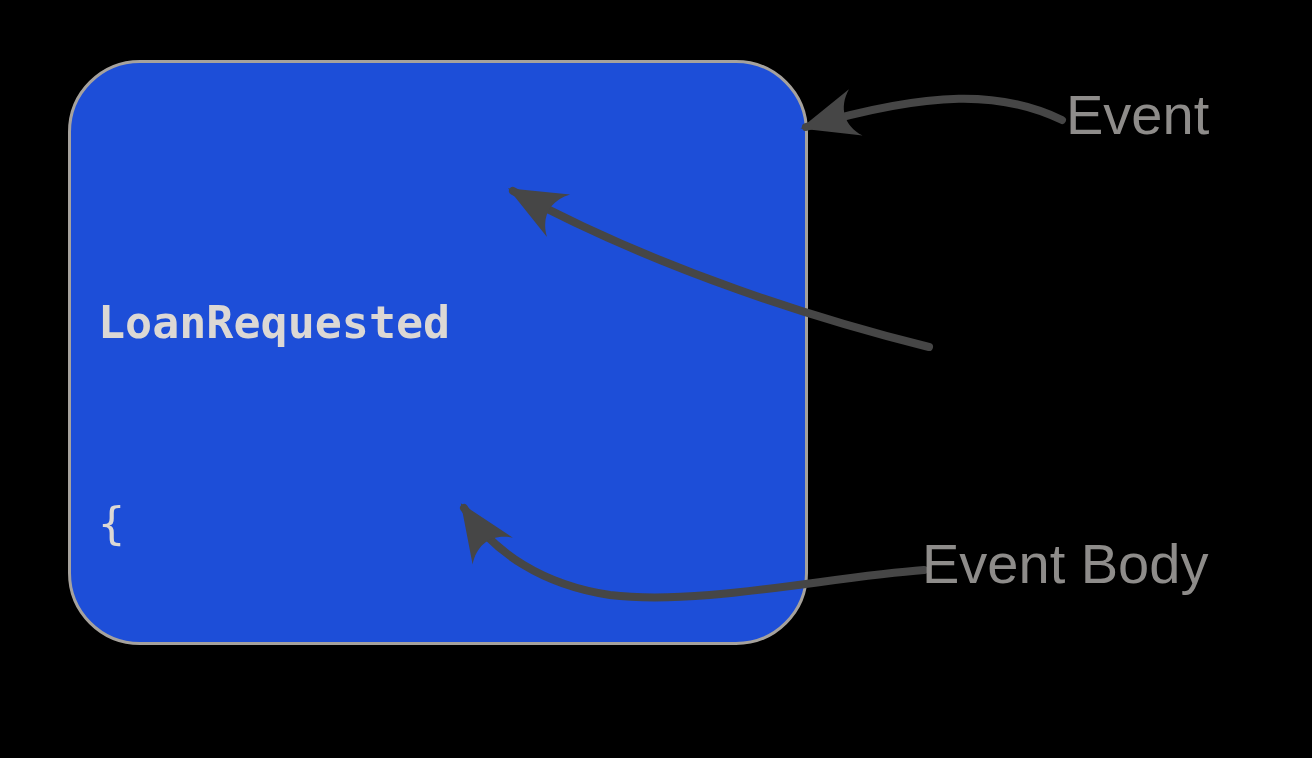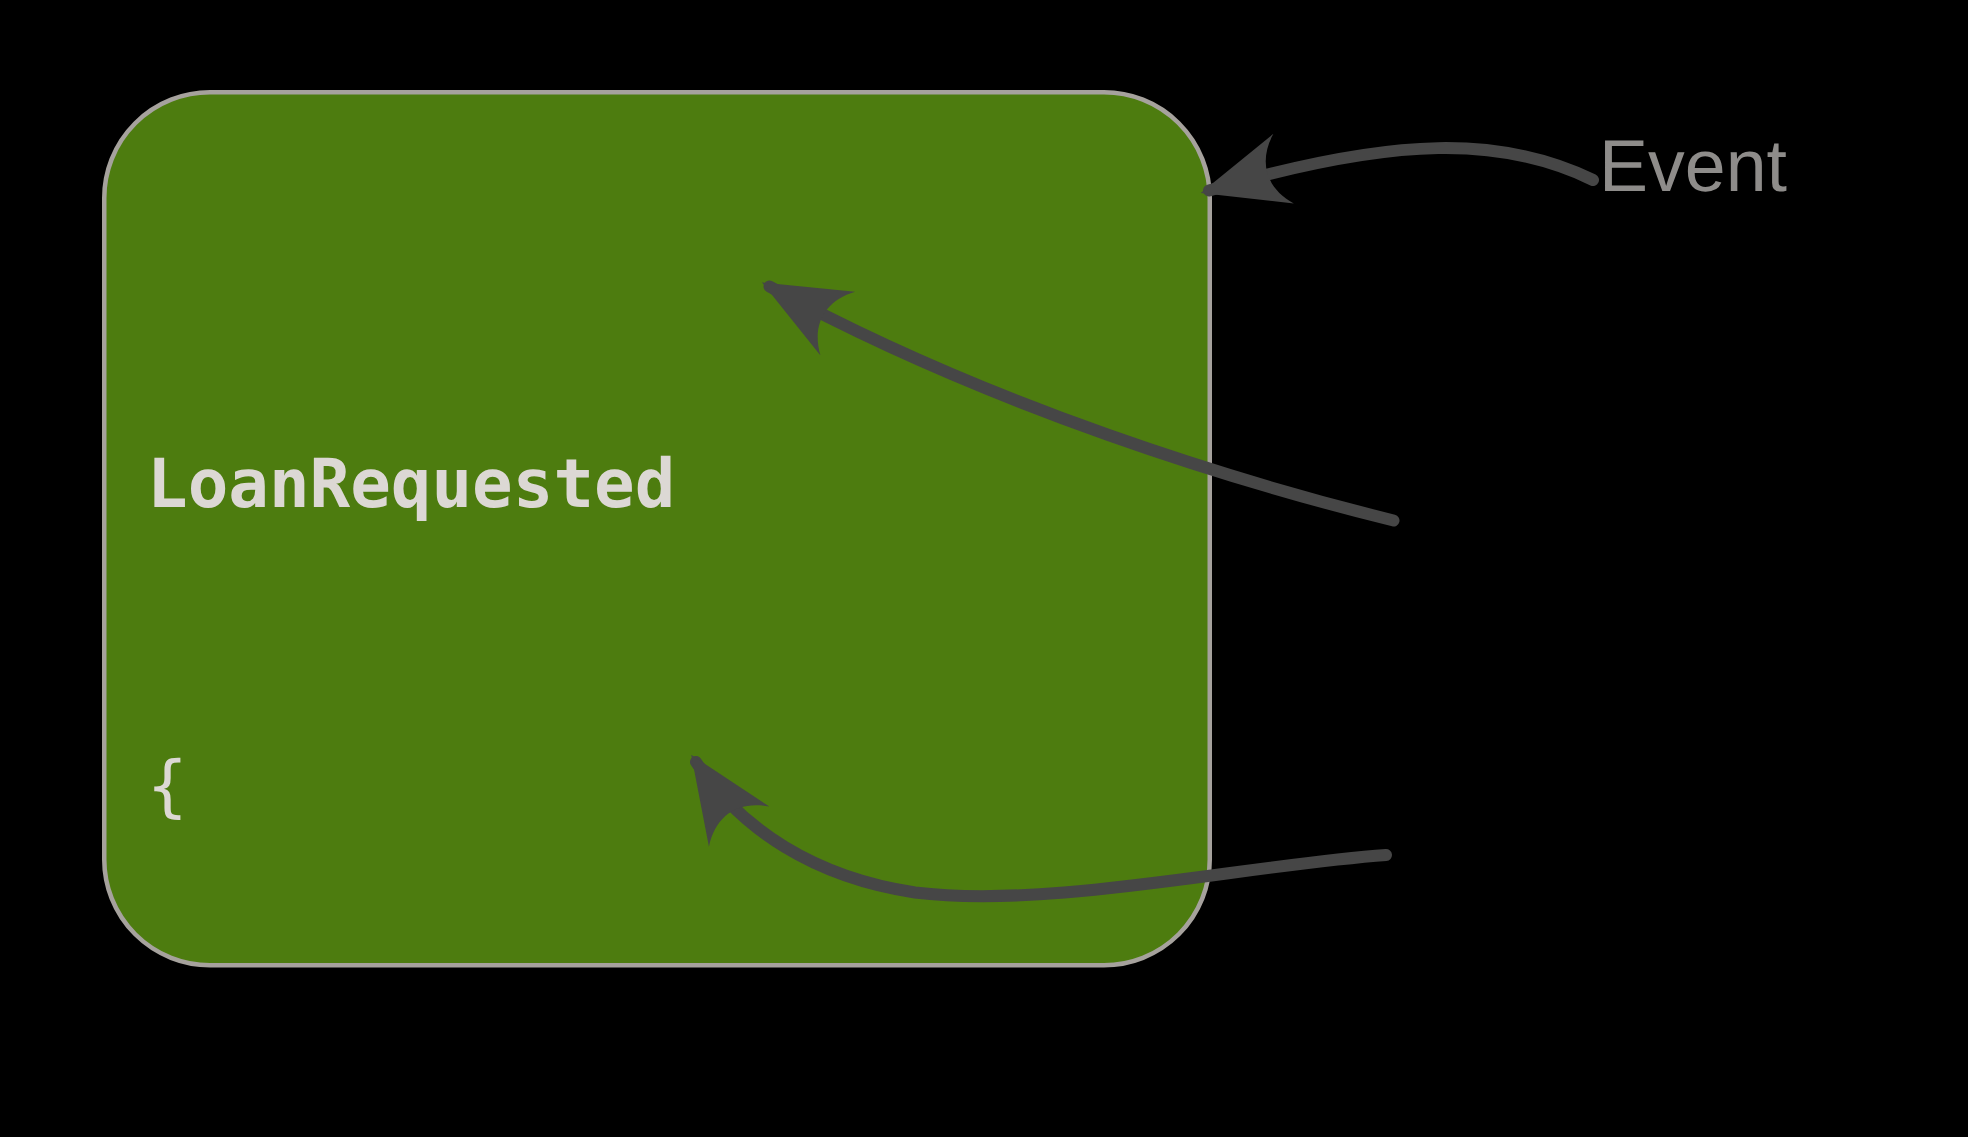--- a/index.html
+++ b/index.html
@@ -15,21 +15,21 @@
     overflow: hidden;
     font-family: "Liberation Sans", sans-serif;
   }
   .event-card {
     position: absolute;
     left: 68px;
     top: 60px;
     width: 740px;
     height: 585px;
     box-sizing: border-box;
-    background: #4d7c0f;
+    background: #1d4ed8;
     border: 3px solid #a6a29d;
     border-radius: 72px;
   }
   .code-block {
     position: absolute;
     left: 27px;
     top: 92px;
     font-family: "DejaVu Sans Mono", "Liberation Mono", monospace;
     font-size: 45px;
     line-height: 67px;
@@ -41,21 +41,21 @@
   .arrow-layer {
     position: absolute;
     left: 0;
     top: 0;
     width: 1312px;
     height: 758px;
     pointer-events: none;
   }
   .callout-label {
     position: absolute;
-    font-size: 49px;
+    font-size: 56px;
     line-height: 1;
     color: #8e8c8a;
     white-space: nowrap;
   }
   .label-event      { left: 1066px; top: 87px;  }
   .label-event-type { left: 928px;  top: 313px; }
   .label-event-body { left: 922px;  top: 536px; }
 </style>
 </head>
 <body>
@@ -77,14 +77,15 @@
       <marker id="arrowhead" viewBox="0 0 10 10" refX="9" refY="5" markerWidth="7.2" markerHeight="7.2" orient="auto">
         <path d="M 0 0.8 L 10 5 L 0 9.2 C 2.6 6.6 2.6 3.4 0 0.8 Z" fill="#464646"></path>
       </marker>
     </defs>
     <path d="M 1062 120 C 1002 91, 932 90, 806 127" fill="none" stroke-width="8" stroke-linecap="round" marker-end="url(#arrowhead)" stroke="#464646"></path>
     <path d="M 929 347 C 828 322, 662 272, 513 191" fill="none" stroke-width="8" stroke-linecap="round" marker-end="url(#arrowhead)" stroke="#464646"></path>
     <path d="M 924 570 C 828 577, 700 606, 610 595 C 543 585, 494 553, 464 508" fill="none" stroke-width="8" stroke-linecap="round" marker-end="url(#arrowhead)" stroke="#464646"></path>
   </svg>
 
   <div class="callout-label label-event">Event</div>
+  <div class="callout-label label-event-body">Event Body</div>
 
 </div>
 
 </body></html>

